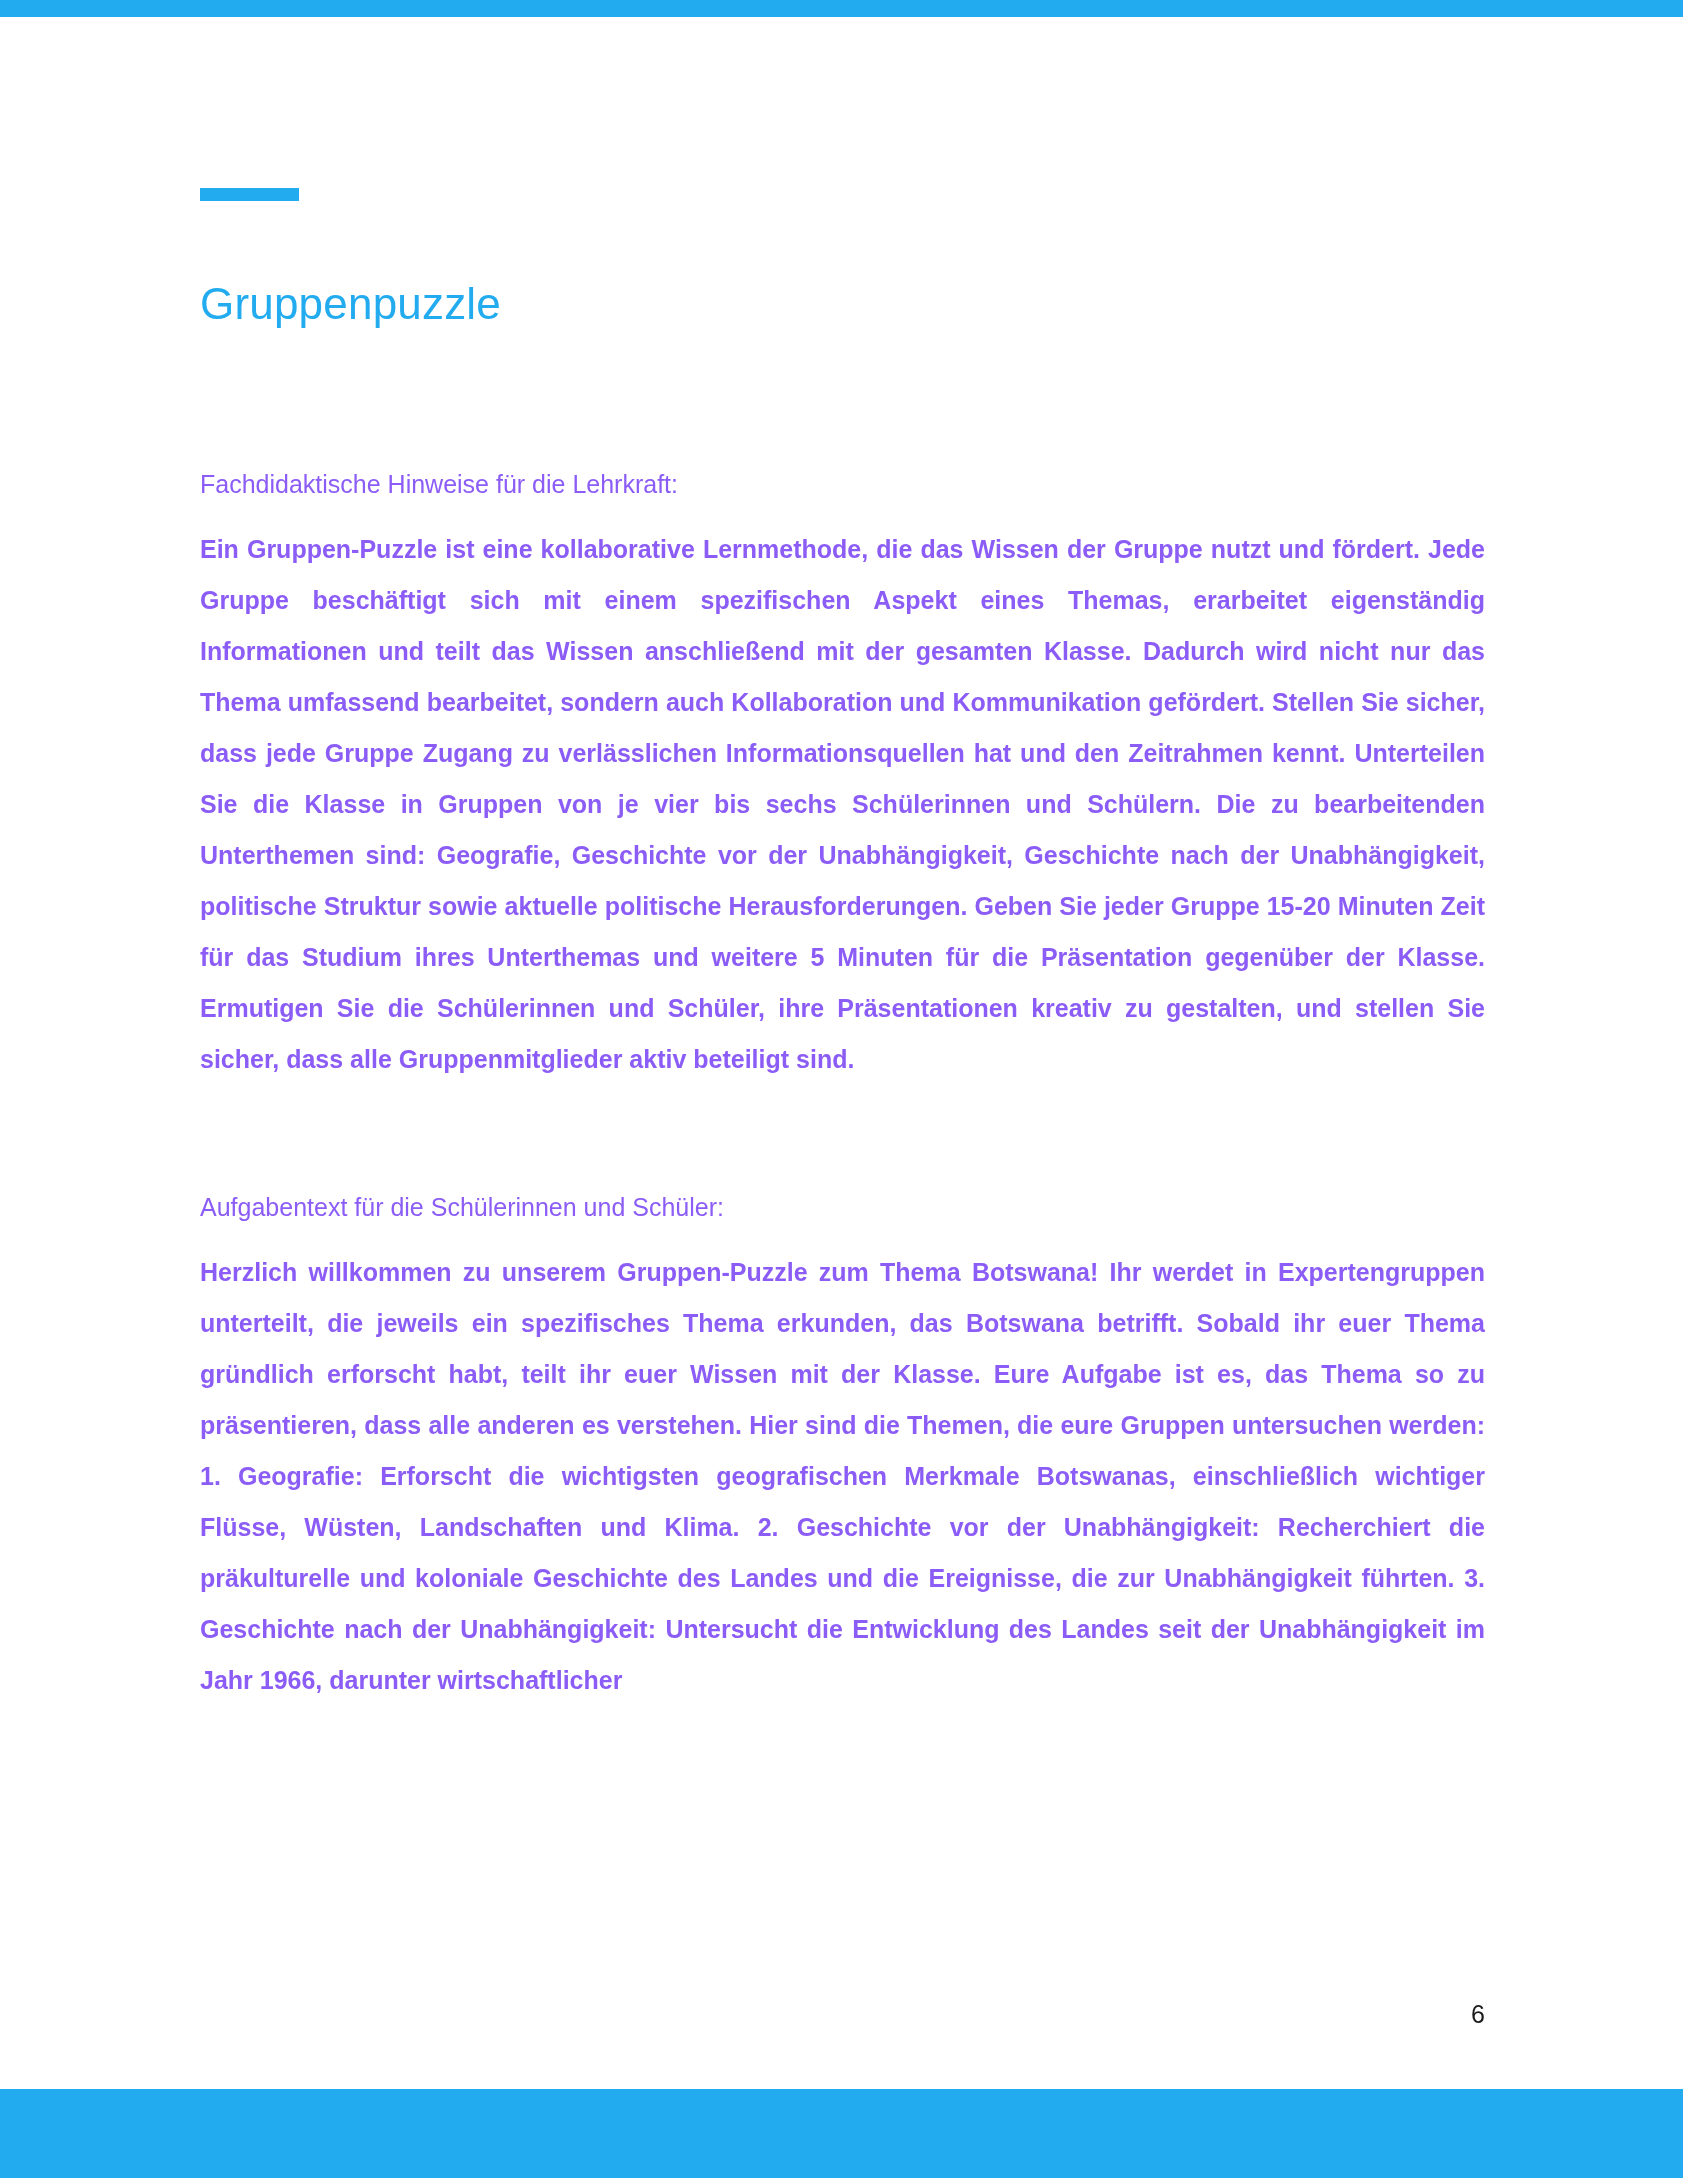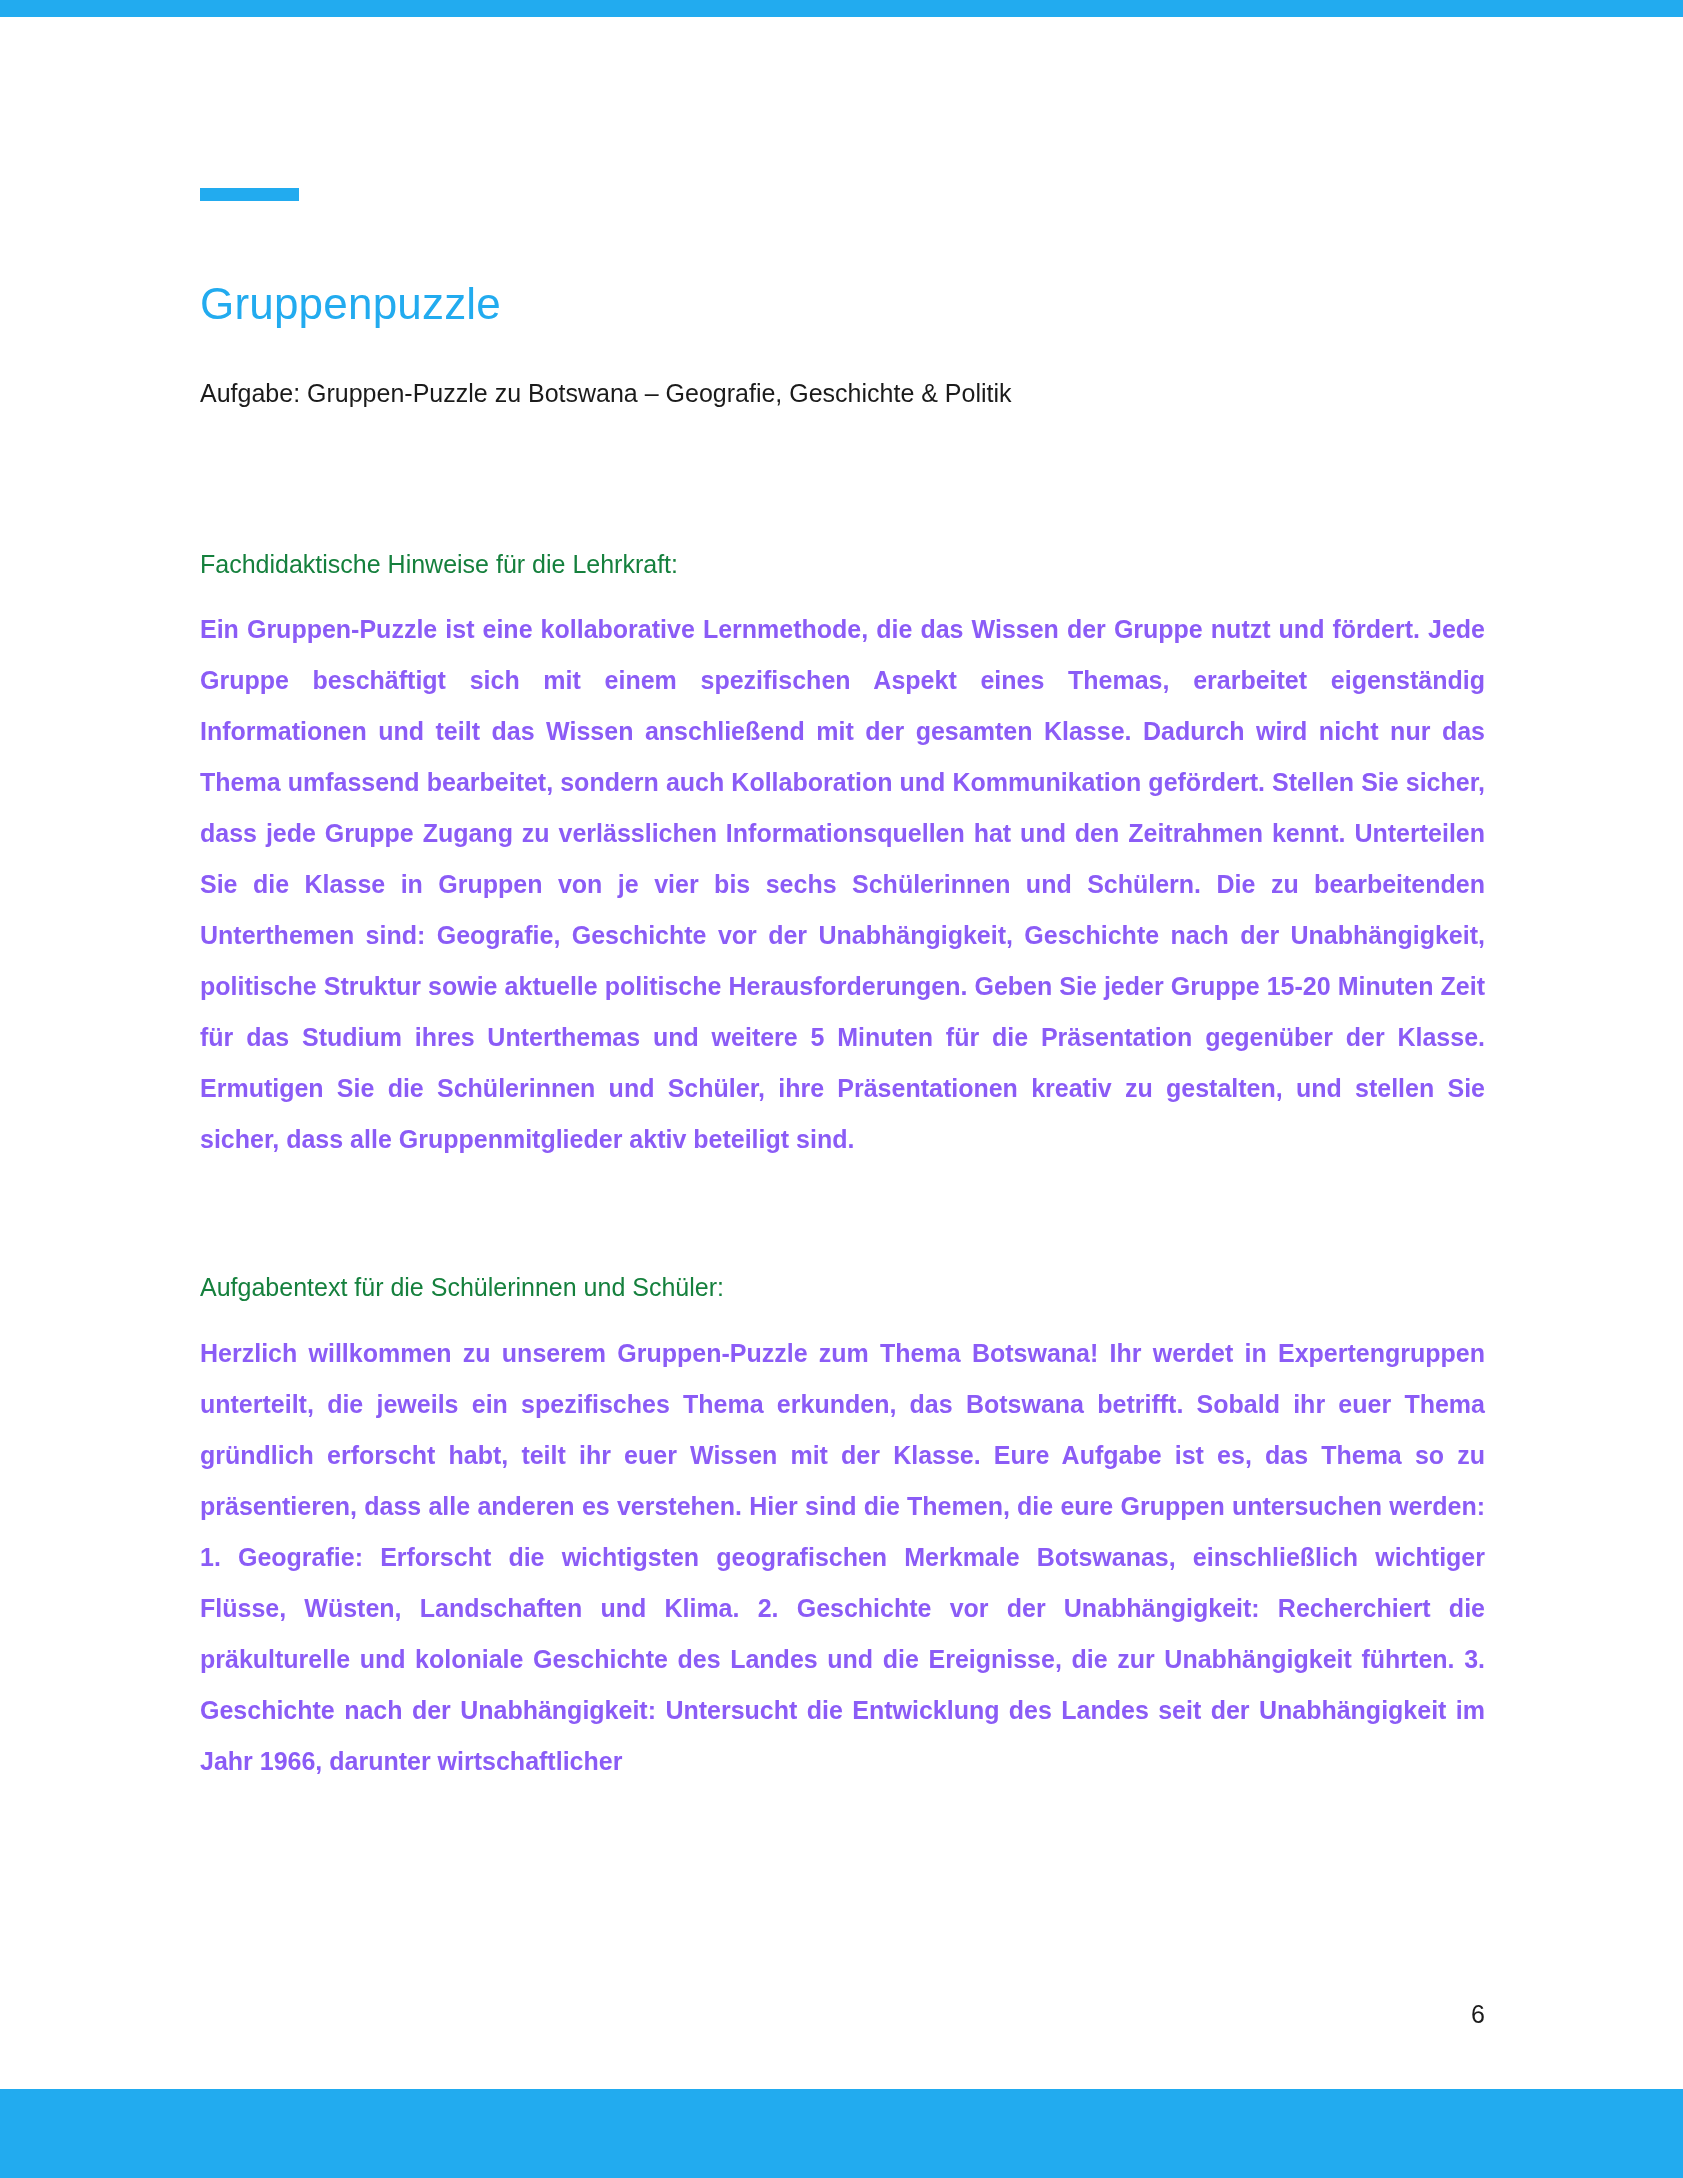--- a/index.html
+++ b/index.html
@@ -67,21 +67,21 @@
 
   .subtitle {
     color: #1b1b1b;
     font-size: 25px;
     font-weight: 400;
     line-height: 1.45;
     margin: 44px 0 0 0;
   }
 
   .section-label {
-    color: #15803d;
+    color: #8b5cf6;
     font-size: 25px;
     font-weight: 400;
     line-height: 1.45;
     margin: 0;
   }
 
   .lead-gap  { margin-top: 135px; }
   .lead-gap2 { margin-top: 104px; }
 
   .body-par {
@@ -112,21 +112,20 @@
 <div class="page">
 
   <div class="top-bar"></div>
 
   <div class="content">
 
     <div class="accent-rule"></div>
 
     <h1 class="page-title">Gruppenpuzzle</h1>
 
-    <p class="subtitle">Aufgabe: Gruppen-Puzzle zu Botswana – Geografie, Geschichte &amp; Politik</p>
 
     <p class="section-label lead-gap">Fachdidaktische Hinweise für die Lehrkraft:</p>
 
     <p class="body-par">Ein Gruppen-Puzzle ist eine kollaborative Lernmethode, die das Wissen der Gruppe nutzt und fördert. Jede Gruppe beschäftigt sich mit einem spezifischen Aspekt eines Themas, erarbeitet eigenständig Informationen und teilt das Wissen anschließend mit der gesamten Klasse. Dadurch wird nicht nur das Thema umfassend bearbeitet, sondern auch Kollaboration und Kommunikation gefördert. Stellen Sie sicher, dass jede Gruppe Zugang zu verlässlichen Informationsquellen hat und den Zeitrahmen kennt. Unterteilen Sie die Klasse in Gruppen von je vier bis sechs Schülerinnen und Schülern. Die zu bearbeitenden Unterthemen sind: Geografie, Geschichte vor der Unabhängigkeit, Geschichte nach der Unabhängigkeit, politische Struktur sowie aktuelle politische Herausforderungen. Geben Sie jeder Gruppe 15-20 Minuten Zeit für das Studium ihres Unterthemas und weitere 5 Minuten für die Präsentation gegenüber der Klasse. Ermutigen Sie die Schülerinnen und Schüler, ihre Präsentationen kreativ zu gestalten, und stellen Sie sicher, dass alle Gruppenmitglieder aktiv beteiligt sind.</p>
 
     <p class="section-label lead-gap2">Aufgabentext für die Schülerinnen und Schüler:</p>
 
     <p class="body-par">Herzlich willkommen zu unserem Gruppen-Puzzle zum Thema Botswana! Ihr werdet in Expertengruppen unterteilt, die jeweils ein spezifisches Thema erkunden, das Botswana betrifft. Sobald ihr euer Thema gründlich erforscht habt, teilt ihr euer Wissen mit der Klasse. Eure Aufgabe ist es, das Thema so zu präsentieren, dass alle anderen es verstehen. Hier sind die Themen, die eure Gruppen untersuchen werden: 1. Geografie: Erforscht die wichtigsten geografischen Merkmale Botswanas, einschließlich wichtiger Flüsse, Wüsten, Landschaften und Klima. 2. Geschichte vor der Unabhängigkeit: Recherchiert die präkulturelle und koloniale Geschichte des Landes und die Ereignisse, die zur Unabhängigkeit führten. 3. Geschichte nach der Unabhängigkeit: Untersucht die Entwicklung des Landes seit der Unabhängigkeit im Jahr 1966, darunter wirtschaftlicher</p>
 
     <div class="page-number">6</div>

